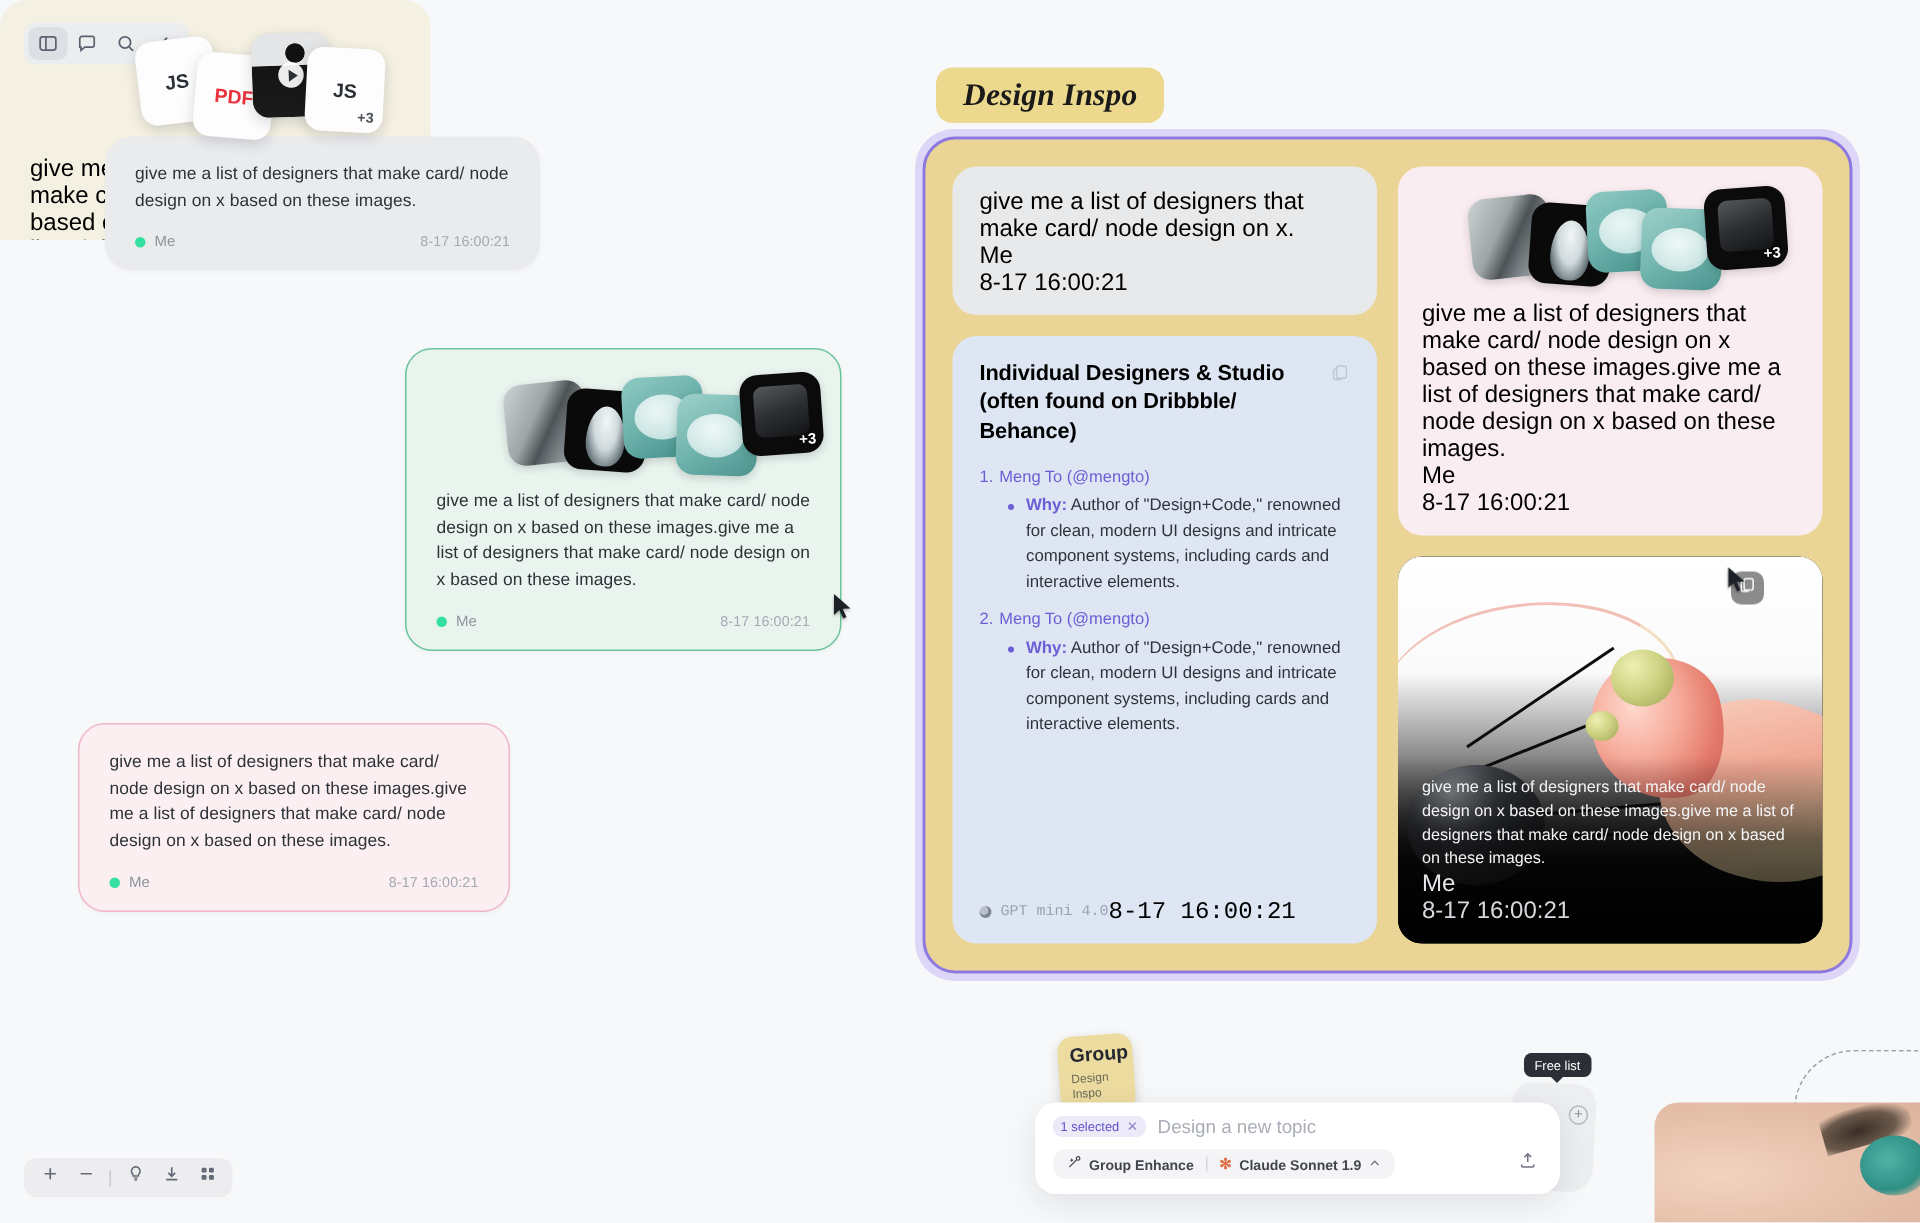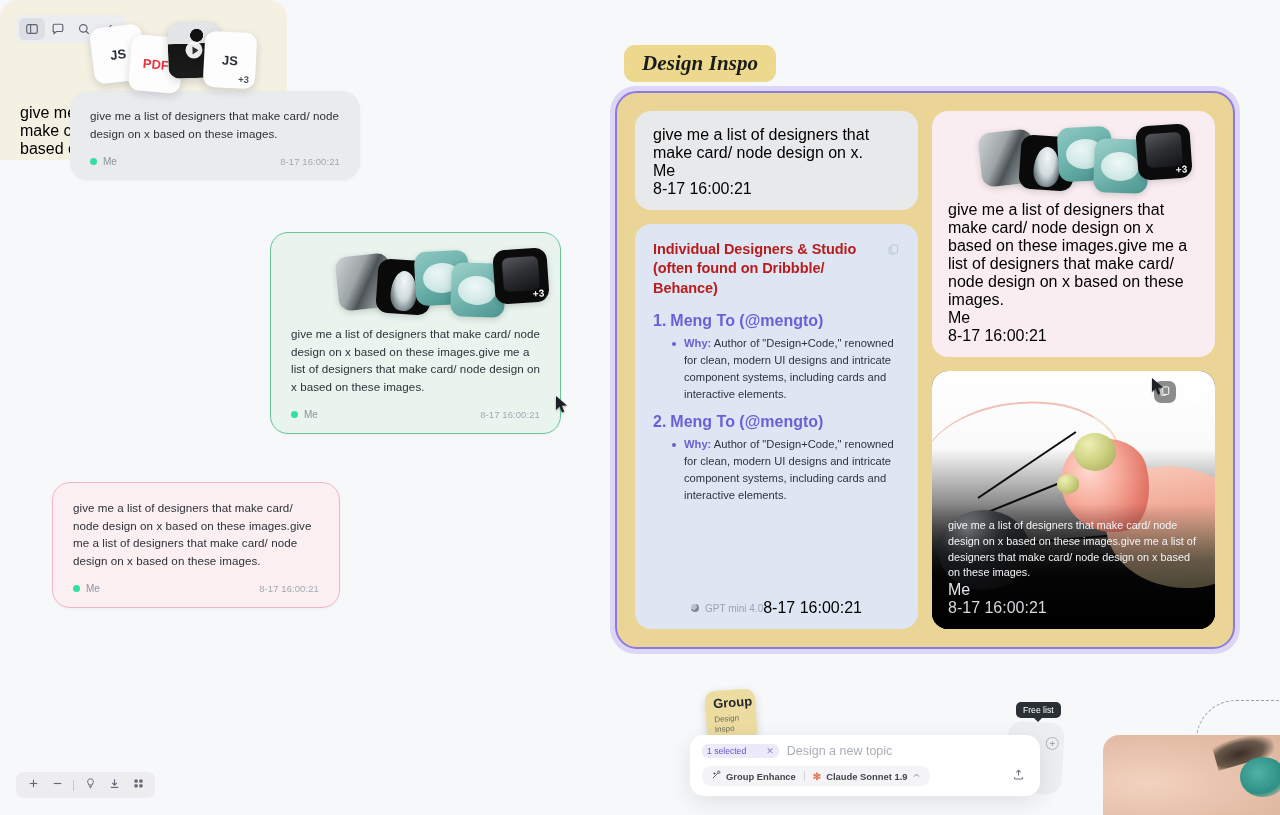--- a/index.html
+++ b/index.html
@@ -140,37 +140,37 @@
   .gcol.right { width:287px; }
 
   
   #g-grey { background:#e8e9eb; border-radius:16px; padding:15px 18px 12px; }
   #g-blue { background:#dde6f2; border-radius:16px; padding:16px 18px 12px; flex:1;
             position:relative; }
   #g-pink { background:#faedf1; border-radius:16px; padding:14px 16px 12px; }
   #g-img  { background:#111; border-radius:16px; flex:1; position:relative; overflow:hidden; }
 
   .g-title {
-    font-size:14.5px; font-weight:700; line-height:1.33; color:#b91c1c;
+    font-size:14.5px; font-weight:700; line-height:1.33; color:#000000;
     padding-right:28px; letter-spacing:-.005em;
   }
   .copy-ghost { position:absolute; right:18px; top:18px; color:#b9c6d6; }
 
   ol.dlist { list-style:none; margin-top:14px; }
   ol.dlist > li { margin-bottom:6px; }
-  .num { font-size:16px; color:#6b5fd6; font-weight:700; }
+  .num { font-size:11px; color:#6b5fd6; font-weight:400; }
   .num .idx { margin-right:4px; }
   ul.sub { list-style:none; margin:5px 0 0 18px; }
   ul.sub li { position:relative; padding-left:13px; font-size:11.2px; line-height:1.52; color:#2f343c; }
   ul.sub li::before { content:""; position:absolute; left:1px; top:7px; width:4px; height:4px;
                       border-radius:50%; background:#6b5fd6; }
   .why { color:#6b5fd6; font-weight:700; }
 
   .g-footer { position:absolute; left:18px; right:18px; bottom:12px;
-              display:flex; align-items:center; justify-content:center; }
+              display:flex; align-items:center; justify-content:flex-start;font-family:Liberation Mono, monospace; }
   .model { display:flex; align-items:center; gap:6px; font-size:10px; color:#9aa3b0; }
   .model .mdot { width:8px; height:8px; border-radius:50%;
                  background:radial-gradient(circle at 35% 35%, #b9c0cb 0 40%, #7d8694 41%); }
 
   
   #mantis {
     position:absolute; inset:0;
     background:
       
       linear-gradient(180deg, rgba(255,255,255,1) 0%, rgba(250,250,250,1) 30%, rgba(120,120,120,1) 55%, rgba(14,14,16,1) 78%, #000 100%);
@@ -232,21 +232,21 @@
   }
   #group-chip .gc-t { font-size:13px; font-weight:700; color:#24282e; line-height:1; }
   #group-chip .gc-s { font-size:8px; color:#6d6a58; line-height:1.22; margin-top:5px; }
 
   #composer {
     position:absolute; left:690px; top:735px; width:350px; height:61px;
     background:#fff; border-radius:14px; box-shadow:0 6px 22px rgba(25,30,45,.10);
     padding:9px 12px; z-index:8;
   }
   .cmp-row1 { display:flex; align-items:center; gap:8px; }
-  .sel-chip { display:flex; align-items:center; gap:20px; background:#eceaf9;
+  .sel-chip { display:flex; align-items:center; gap:5px; background:#eceaf9;
               border-radius:6px; padding:2px 5px; font-size:8.6px; color:#5f54c8; }
   .sel-chip .x { color:#8d86c8; font-size:9px; cursor:pointer; }
   .cmp-ph { font-size:12.5px; color:#a9aeb6; }
   .cmp-row2 { display:flex; align-items:center; justify-content:space-between; margin-top:8px; }
   .pill-group { display:flex; align-items:center; gap:8px; background:#f4f4f6;
                 border-radius:9px; padding:4px 9px; }
   .pill-item { display:flex; align-items:center; gap:5px; font-size:9.4px; color:#41464e; font-weight:600; }
   .pill-sep { width:1px; height:10px; background:#d3d6db; }
   .spark { color:#e0724a; font-size:10px; }
   .chev { color:#6d7380; }

